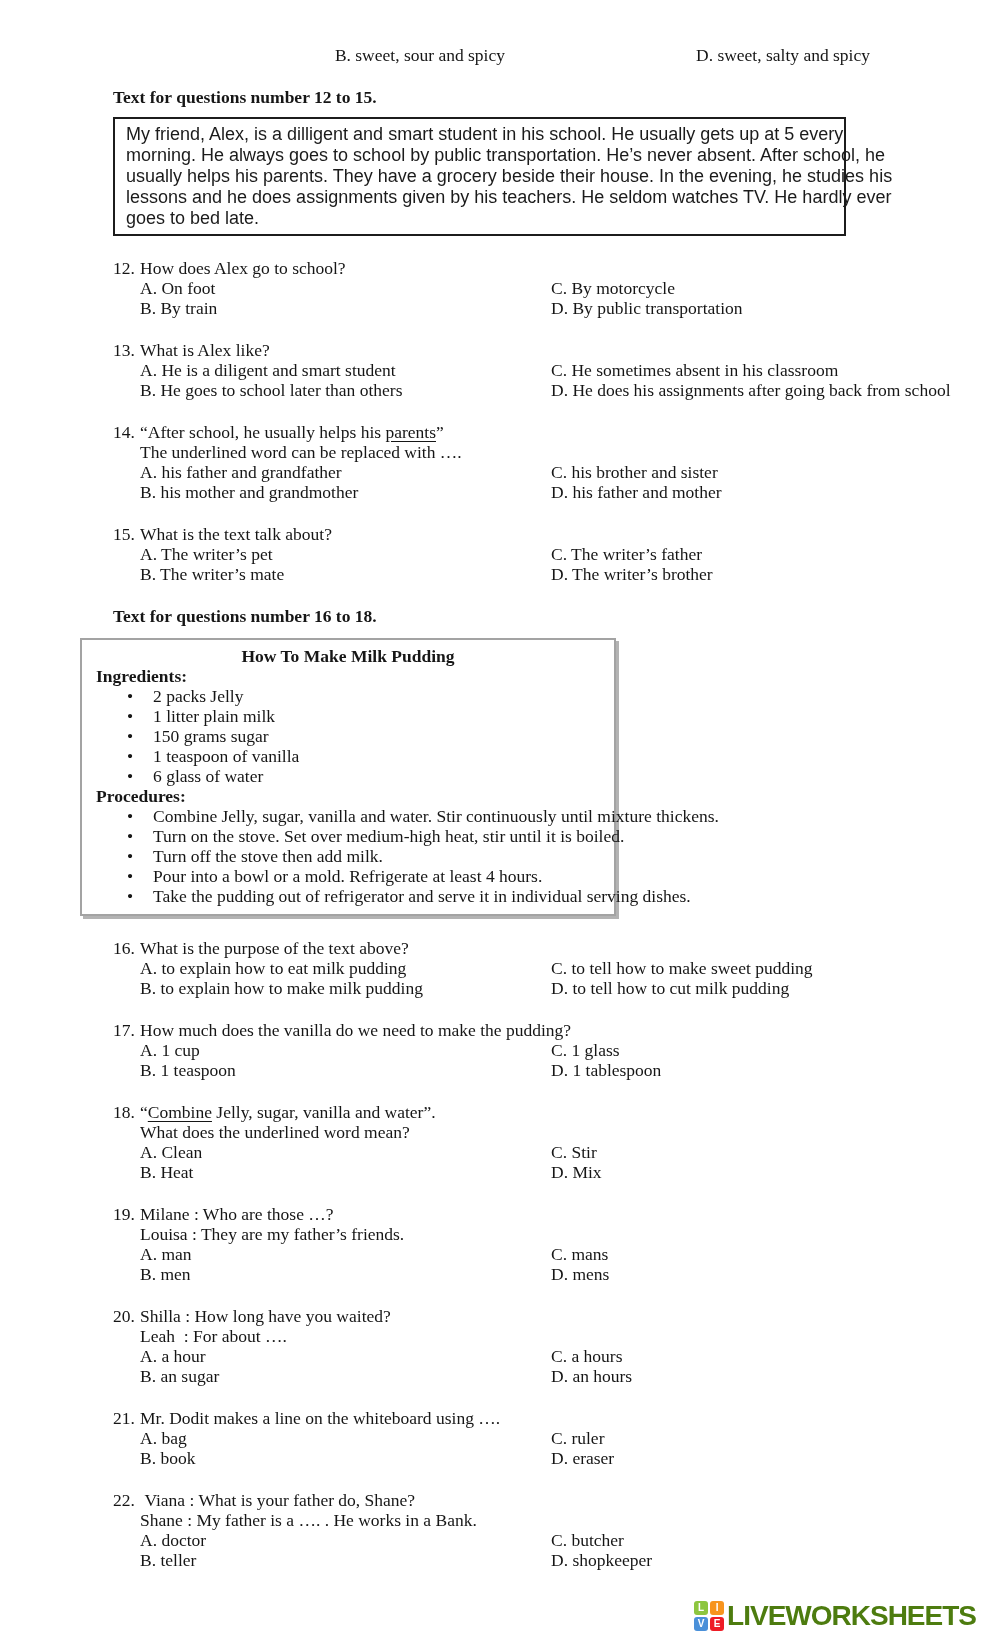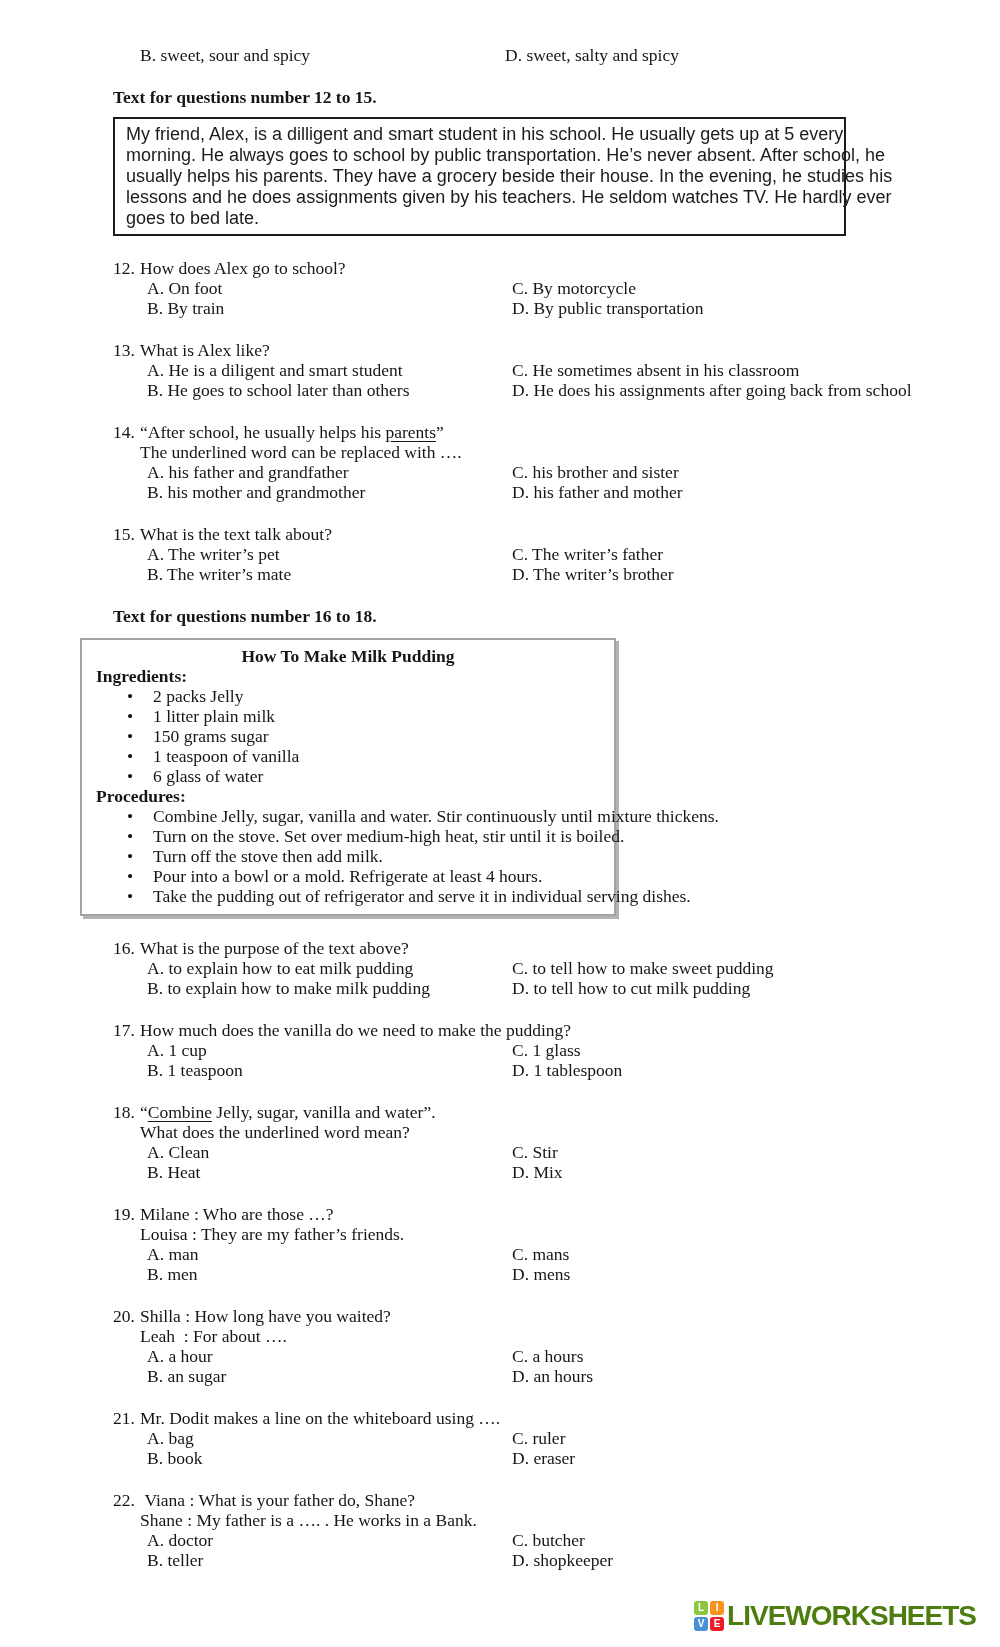--- a/index.html
+++ b/index.html
@@ -1,21 +1,21 @@
 <!DOCTYPE html>
 <html><head>
 <meta charset="utf-8">
 <style>
   html,body { margin:0; padding:0; background:#fff; }
   .page {
     position:relative; width:1000px; height:1647px; margin:0 auto;
     background:#ffffff; overflow:hidden; box-sizing:border-box;
     font-family:"Liberation Serif", serif; font-size:17.5px; line-height:20px; color:#161616;
   }
-  .top-row { padding:45px 0 0 140px; display:flex; }
+  .top-row { padding:45px 0 0 140px; display:flex;text-align:right; }
   .top-row .t-opt { width:365px; flex:none; white-space:nowrap; }
   .sec-heading { font-weight:bold; margin:22px 0 0 113px; white-space:nowrap; }
   .passage-box {
     margin:10px 0 0 113px; width:733px; box-sizing:border-box;
     border:2px solid #1c1c1c; padding:5px 11px;
     font-family:"Liberation Sans", sans-serif; font-size:18px; line-height:21px; color:#1b1b1b;
   }
   .passage-line { white-space:nowrap; }
   .recipe-box {
     margin:12px 0 0 80px; width:536px; box-sizing:border-box;
@@ -23,21 +23,21 @@
   }
   .recipe-title { text-align:center; font-weight:bold; white-space:nowrap; }
   .recipe-label { font-weight:bold; white-space:nowrap; }
   .recipe-list { margin:0; padding:0 0 0 31px; list-style:none; }
   .recipe-list li { position:relative; padding-left:26px; white-space:nowrap; }
   .recipe-list li::before { content:"•"; position:absolute; left:0; top:0; }
   .question { margin:22px 0 0 113px; }
   .q-row { white-space:nowrap; }
   .q-row .q-num { display:inline-block; width:27px; }
   .q-row.cont { padding-left:27px; }
-  .opt-row { display:flex; margin-left:34px; }
+  .opt-row { display:flex; margin-left:27px;gap:46px; }
   .option { white-space:nowrap; }
   .option.left { width:365px; flex:none; }
   .u { text-decoration:underline; text-underline-offset:3px; }
   .logo { position:absolute; top:1600px; right:24px; display:flex; align-items:center; gap:3px; cursor:pointer; }
   .logo-tiles { display:grid; grid-template-columns:14px 14px; grid-auto-rows:14px; gap:2px; }
   .logo-tile { color:#fff; font:bold 10px/14px "Liberation Sans", sans-serif; text-align:center; border-radius:3px; }
   .logo-wordmark { font:bold 28px/32px "Liberation Sans", sans-serif; letter-spacing:-1px; white-space:nowrap; }
 </style>
 </head>
 <body>

